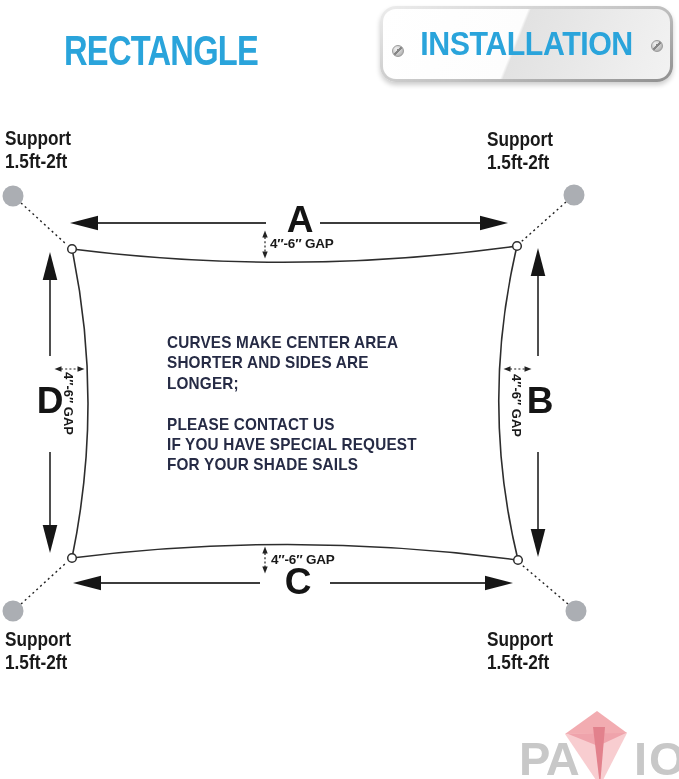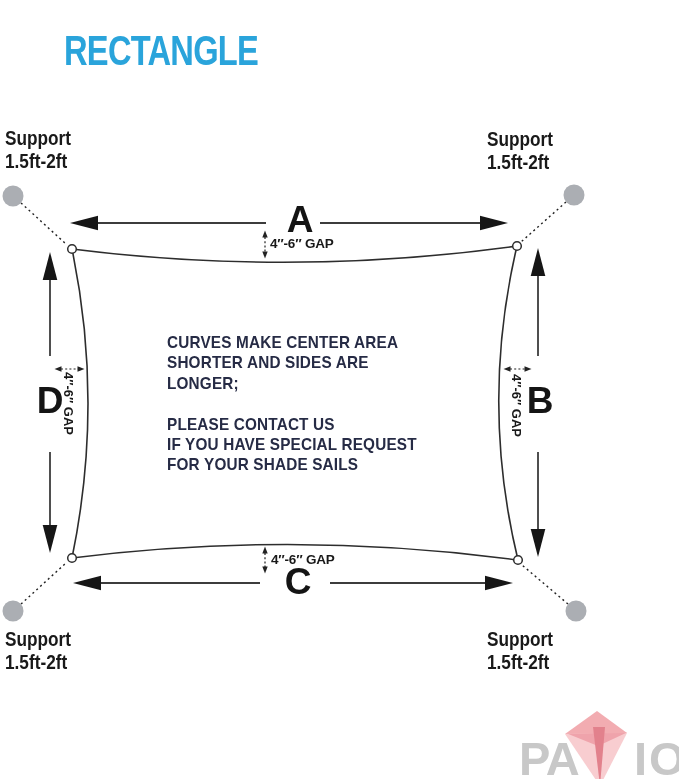--- a/index.html
+++ b/index.html
@@ -93,20 +93,27 @@
   #diagram-svg { position:absolute; left:0; top:0; z-index:2; }
   .txt-layer { z-index:3; }
 </style>
 </head>
 <body>
 
 <div id="stage">
 
   <div class="title txt-layer" style="position:absolute;">RECTANGLE</div>
 
+  <div class="plaque txt-layer" style="z-index:3;">
+    <div class="plaque-inner">
+      <span class="screw screw-left"></span>
+      <span class="plaque-label">INSTALLATION</span>
+      <span class="screw screw-right"></span>
+    </div>
+  </div>
 
   <div class="logo-letters">
     <span class="lg lg-pa">PA</span>
     <span class="lg lg-io">IO</span>
   </div>
 
   <svg id="diagram-svg" width="679" height="779" viewBox="0 0 679 779">
 
     <g stroke="#222222" stroke-width="1.4" stroke-dasharray="2,3.2" fill="none">
       <line x1="21" y1="203" x2="66" y2="244"></line>

